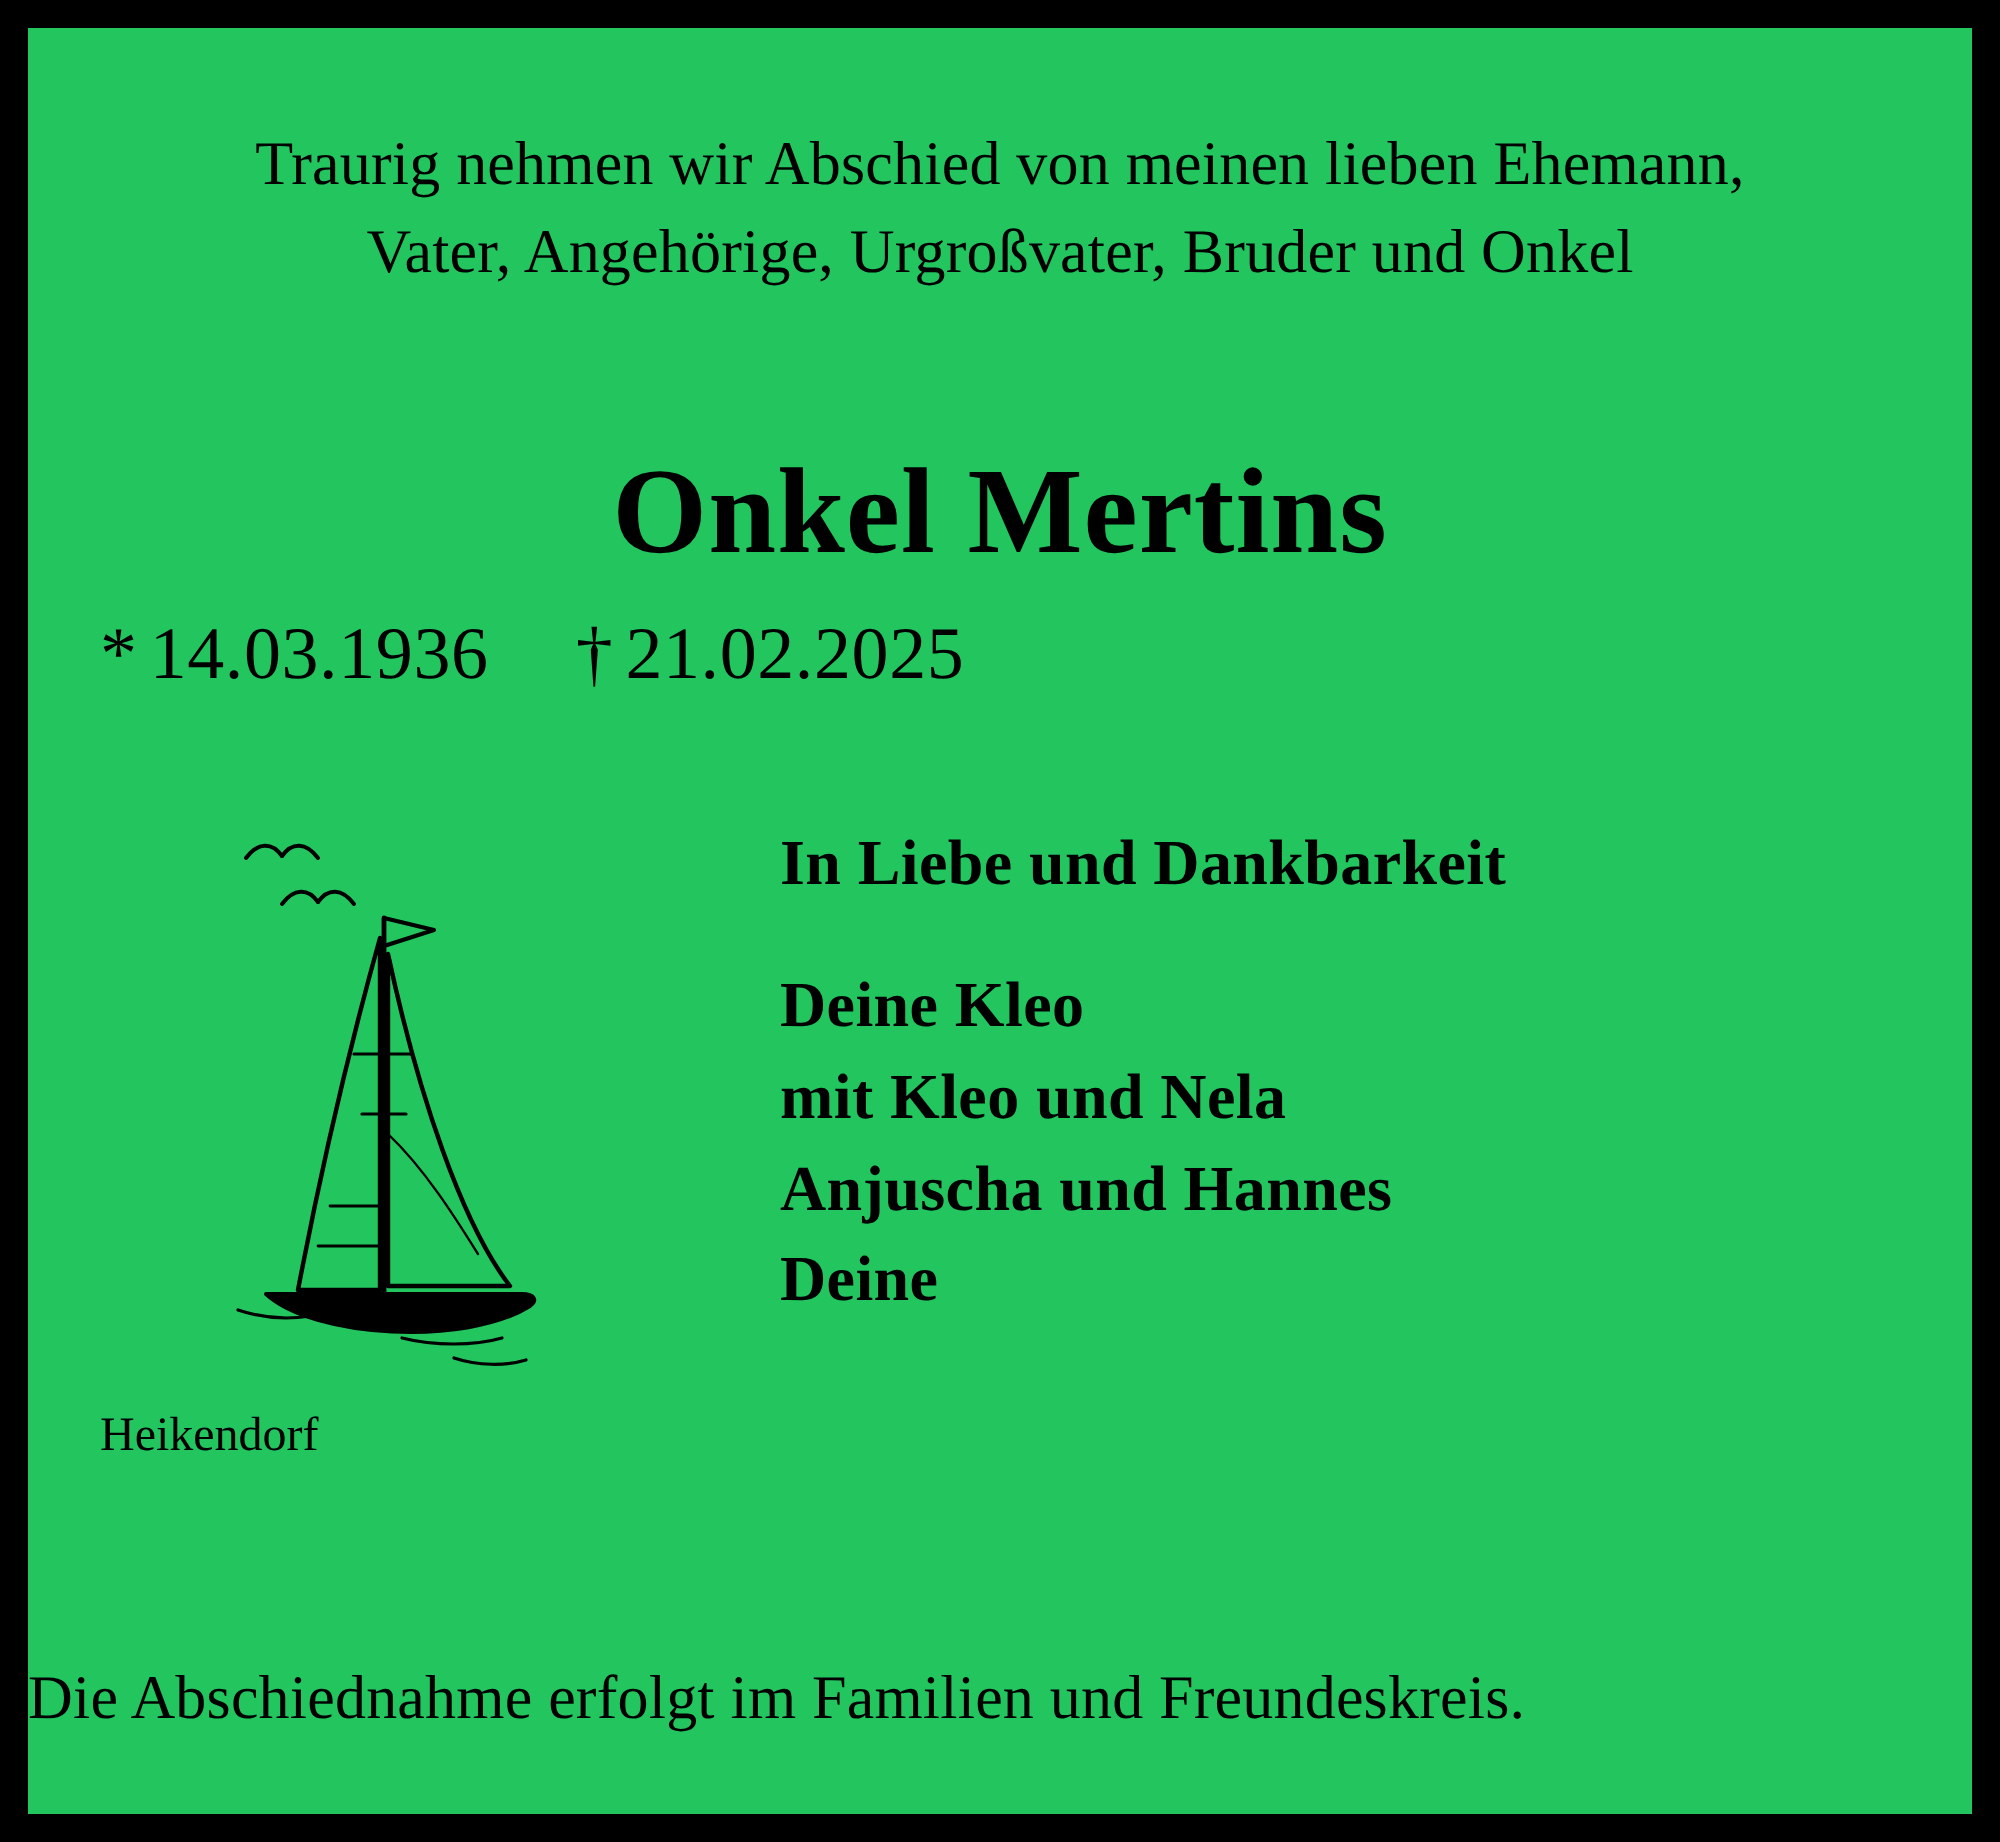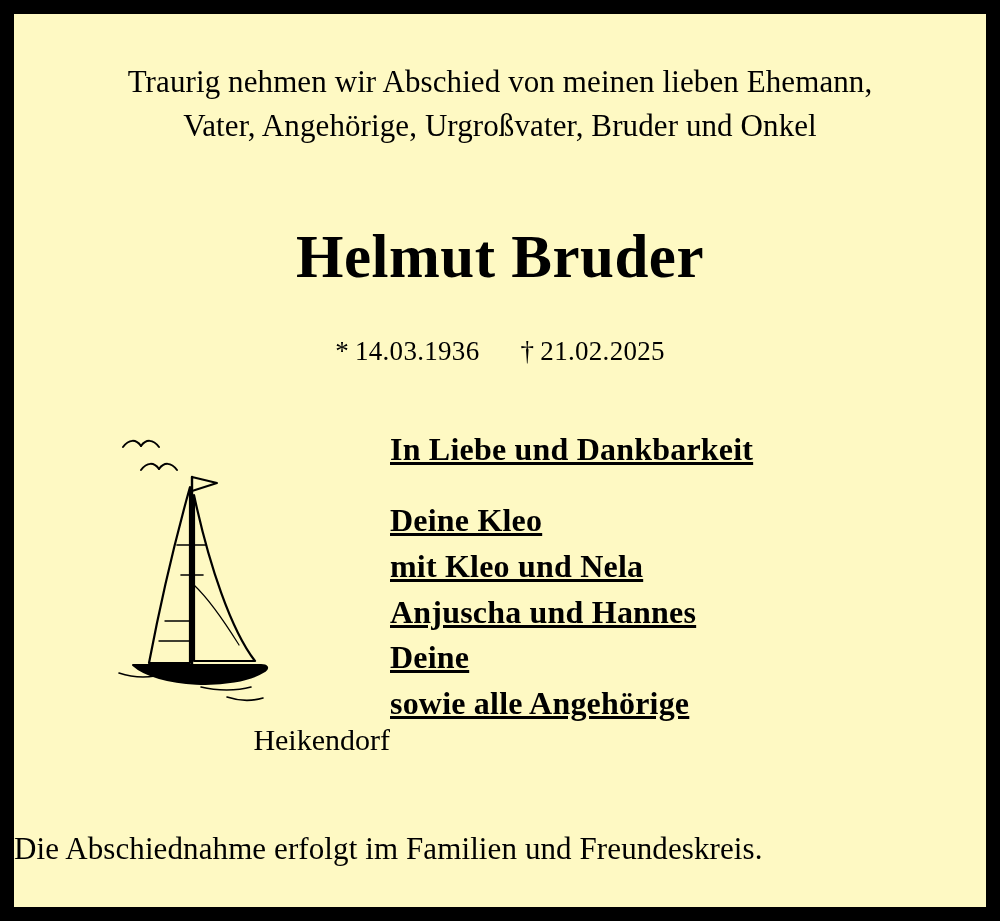--- a/index.html
+++ b/index.html
@@ -19,21 +19,21 @@
     width: 1000px;
     height: 921px;
     box-sizing: border-box;
     background: #000000;
     padding: 14px;
   }
   .inner {
     position: relative;
     width: 100%;
     height: 100%;
-    background: #fef9c3;
+    background: #22c55e;
     box-sizing: border-box;
     padding: 46px 36px 20px 36px;
     display: block;
   }
   .intro {
     text-align: center;
     font-size: 31px;
     line-height: 1.42;
     letter-spacing: 0.1px;
   }
@@ -41,23 +41,23 @@
     display: block;
   }
   .name {
     text-align: center;
     font-size: 61px;
     font-weight: bold;
     margin-top: 74px;
     letter-spacing: 0.5px;
   }
   .dates {
-    text-align: center;
-    font-size: 27px;
-    margin-top: 44px;
+    text-align: left;
+    font-size: 37px;
+    margin-top: 14px;
     letter-spacing: 0.3px;
   }
   .dates .birth { margin-right: 34px; }
   .dates .sym { margin-right: 6px; }
 
   .body-row {
     position: relative;
     margin-top: 58px;
     display: flex;
     align-items: flex-start;
@@ -68,28 +68,27 @@
     text-align: center;
     position: relative;
   }
   .boat-wrap {
     width: 230px;
     height: 290px;
     margin: 0 auto;
     position: relative;
   }
   .place {
-    font-size: 30px;
+    font-size: 24px;
     margin-top: 8px;
-    text-align: right;
+    text-align: left;
   }
   .right-col {
     flex: 1 1 auto;
     padding-top: 6px;
-    text-decoration: underline;
   }
   .dedication {
     font-size: 32px;
     font-weight: bold;
     margin-bottom: 30px;
     letter-spacing: 0.2px;
   }
   .mourner {
     font-size: 32px;
     font-weight: bold;
@@ -109,21 +108,21 @@
 <body>
 
 <div class="obituary">
   <div class="inner">
 
     <div class="intro">
       <span class="intro-line">Traurig nehmen wir Abschied von meinen lieben Ehemann,</span>
       <span class="intro-line">Vater, Angehörige, Urgroßvater, Bruder und Onkel</span>
     </div>
 
-    <div class="name">Helmut Bruder</div>
+    <div class="name">Onkel Mertins</div>
 
     <div class="dates">
       <span class="birth">
         <span class="sym">*</span><span>14.03.1936</span>
       </span>
       <span class="death">
         <span class="sym">†</span><span>21.02.2025</span>
       </span>
     </div>
 
@@ -163,20 +162,19 @@
         </div>
         <div class="place">Heikendorf</div>
       </div>
 
       <div class="right-col">
         <div class="dedication">In Liebe und Dankbarkeit</div>
         <div class="mourner">Deine Kleo</div>
         <div class="mourner">mit Kleo und Nela</div>
         <div class="mourner">Anjuscha und Hannes</div>
         <div class="mourner">Deine</div>
-        <div class="mourner">sowie alle Angehörige</div>
       </div>
     </div>
 
     <div class="footer">Die Abschiednahme erfolgt im Familien und Freundeskreis.</div>
 
   </div>
 </div>
 
 </body></html>

